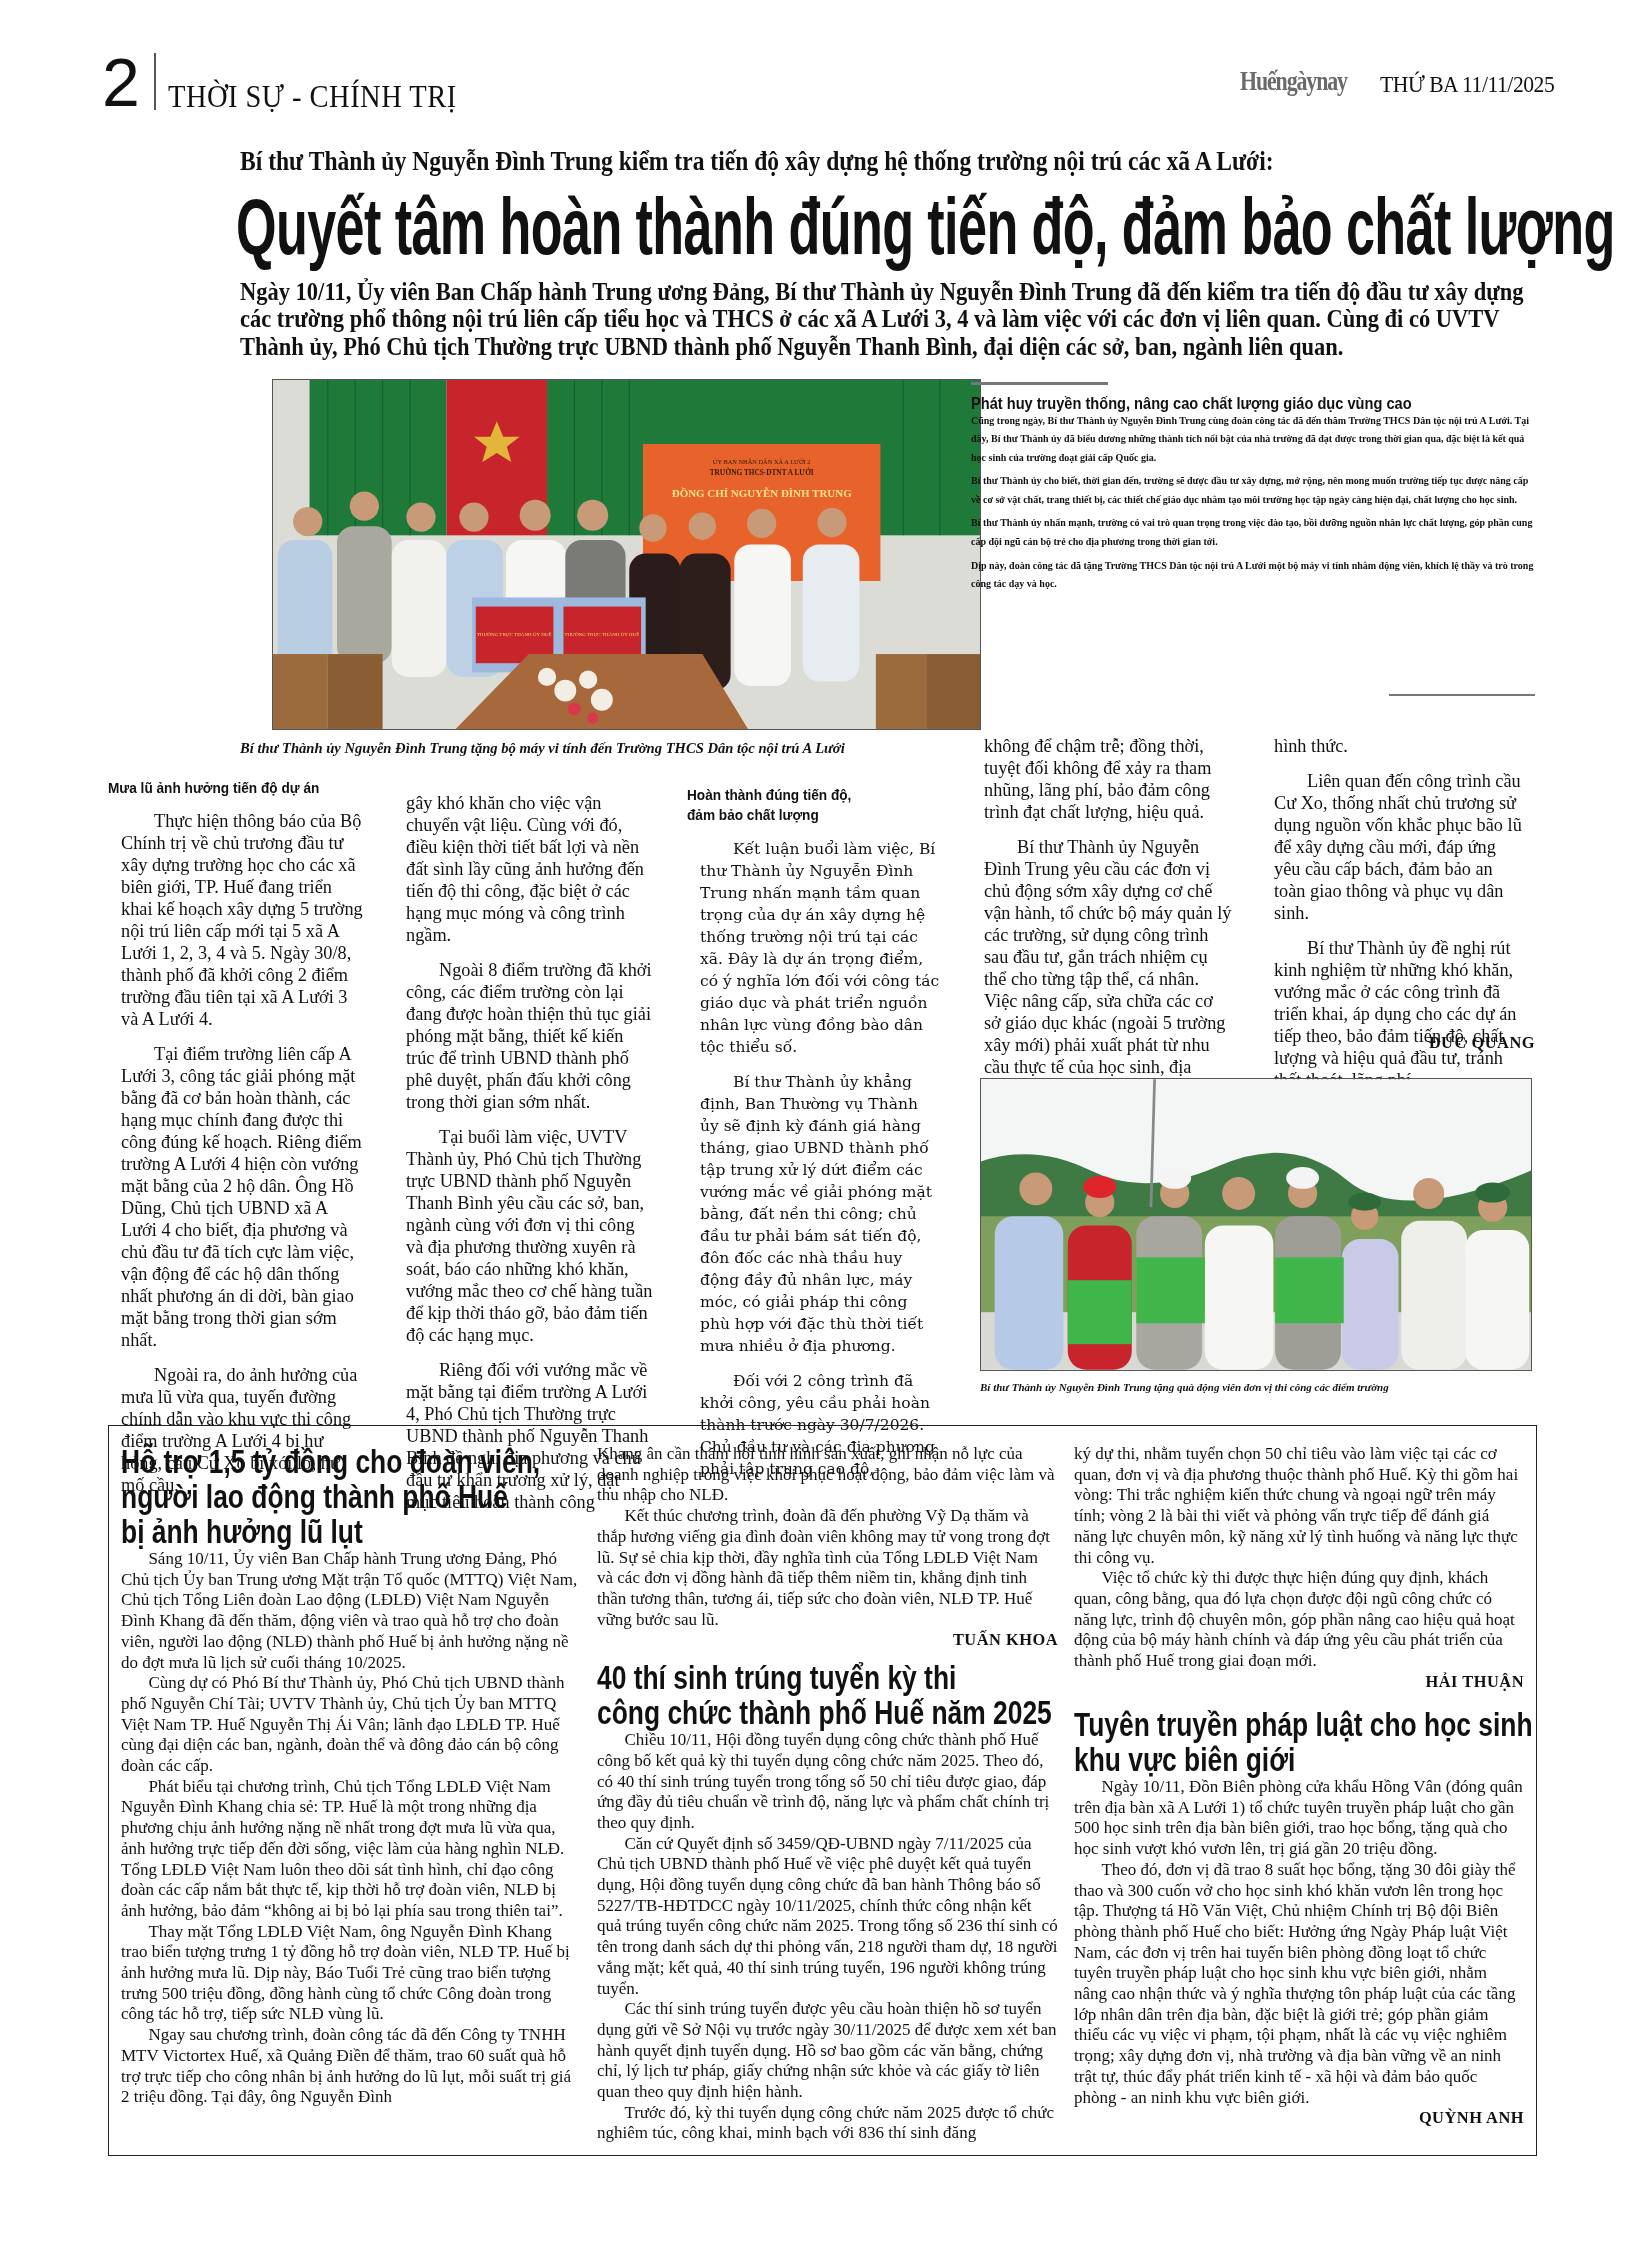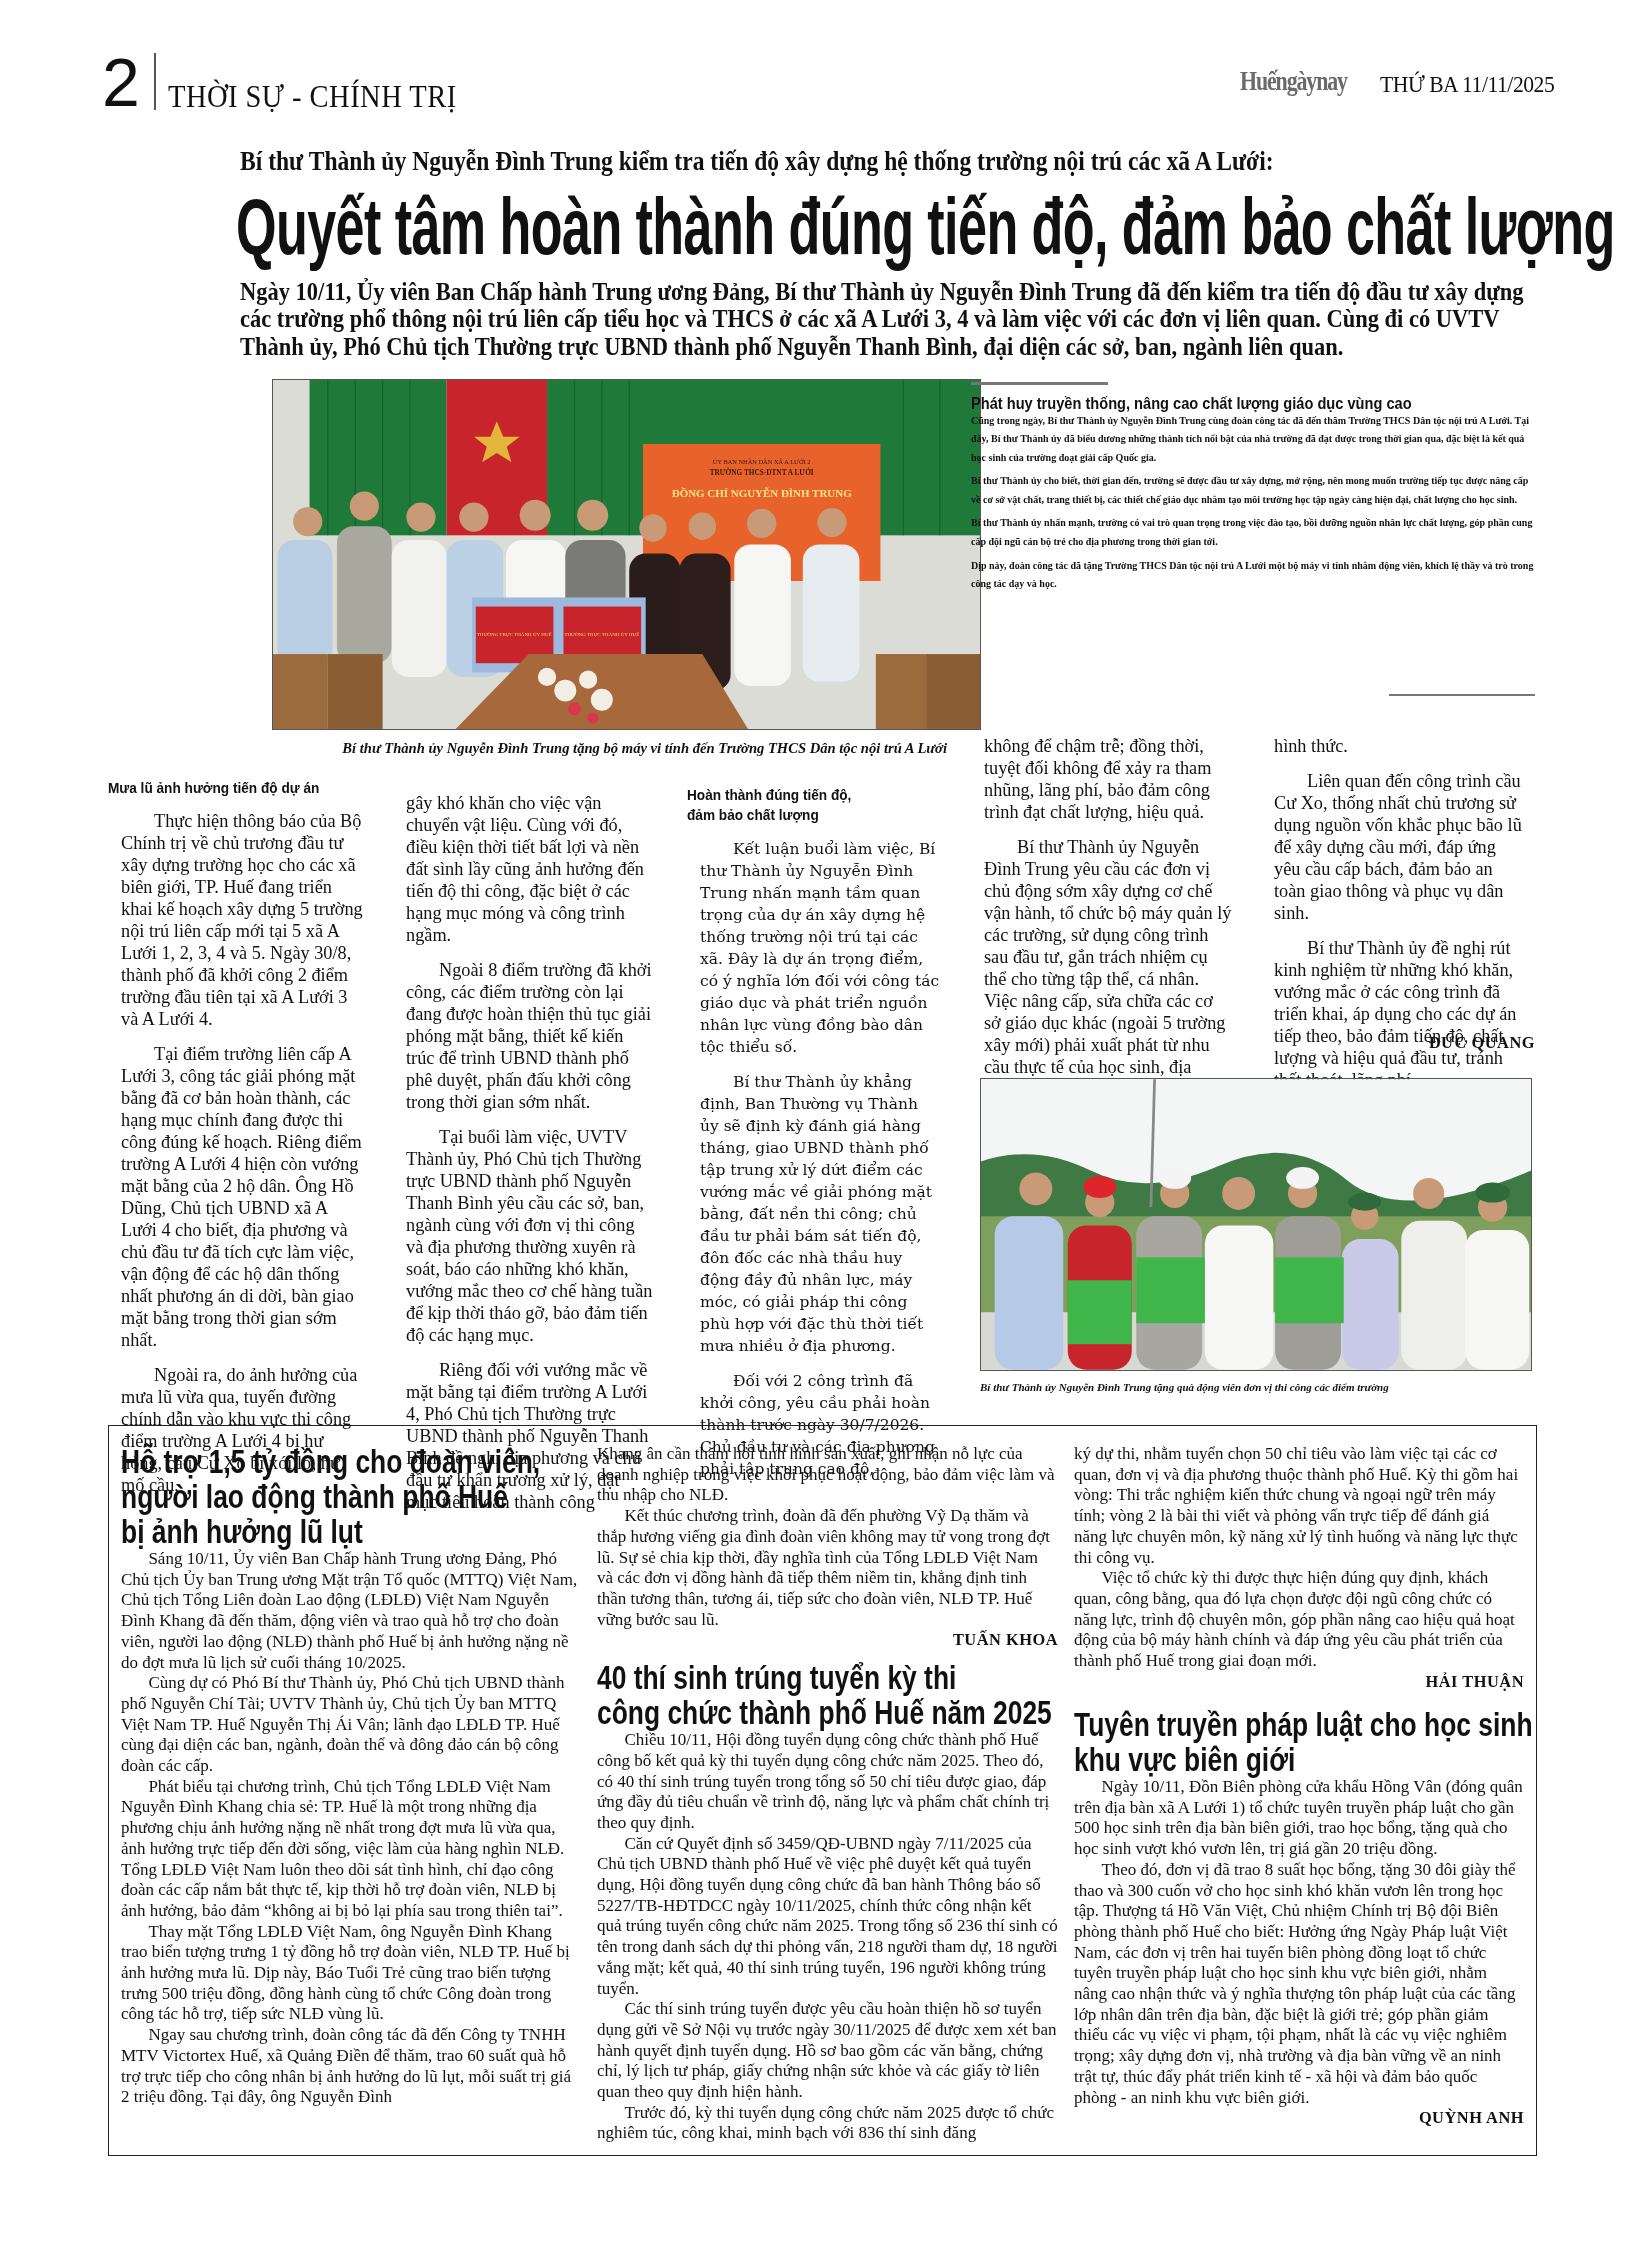--- a/index.html
+++ b/index.html
@@ -12,21 +12,21 @@
   #section-title { left:168px; top:79px; font-size:31px; letter-spacing:0.5px; transform:scaleX(0.92); transform-origin:left; }
   #logo { left:1240px; top:66px; font-family:"Liberation Serif", serif; font-weight:bold; font-size:27.4px; color:#6a6a6a; letter-spacing:-1.4px; transform:scaleX(0.8); transform-origin:left; }
   #issue-date { left:1380px; top:71px; font-size:24px; letter-spacing:-0.5px; transform:scaleX(0.9); transform-origin:left; }
 
   
   #kicker { left:240px; top:146px; font-family:"Liberation Serif", serif; font-weight:bold; font-size:27.4px; transform:scaleX(0.86); transform-origin:left; white-space:nowrap; }
   #headline { left:236px; top:181px; font-family:"Liberation Sans", sans-serif; font-weight:bold; font-size:79px; line-height:91px; white-space:nowrap; transform:scaleX(0.66); transform-origin:left; letter-spacing:-0.9px; }
   #sapo { left:240px; top:278px; width:1297px; font-weight:bold; font-size:25px; line-height:27.4px; transform:scaleX(0.9); transform-origin:left; width:1439px; }
 
   #photo1 { left:240px; top:379px; width:707px; height:349px; overflow:hidden; border:0.9px solid #555;margin-left:32px; }
-  #caption1 { left:240px; top:740px; width:707px; font-style:italic; font-weight:bold; font-size:14.6px; text-align:right; }
+  #caption1 { left:240px; top:740px; width:707px; font-style:italic; font-weight:bold; font-size:14.6px; text-align:left; }
   #sidebar-rule-top { left:971px; top:382px; width:137px; height:2.7px; background:#777; }
   #sidebar-title { left:971px; top:393px; font-family:"Liberation Sans", sans-serif; font-weight:bold; font-size:17.4px; transform:scaleX(0.84); transform-origin:left; white-space:nowrap; }
   #sidebar-body { left:971px; top:412px; width:564px; font-weight:bold; font-size:10px; line-height:18.3px; }
   #sidebar-body p { margin:0 0 5.5px 0; }
   #sidebar-rule-bottom { left:1389px; top:694px; width:146px; height:1.8px; background:#777; }
 
   .col { position:absolute; font-size:18.3px; line-height:22px; text-align:left; }
   .col p { margin:13px; text-indent:33px; }
   .col p.noind { text-indent:0; }
   .subhead { font-family:"Liberation Sans", sans-serif; font-weight:bold; font-size:15.5px; line-height:18.3px; transform:scaleX(0.88); transform-origin:left; white-space:nowrap; margin:0 0 1.8px 0; }

